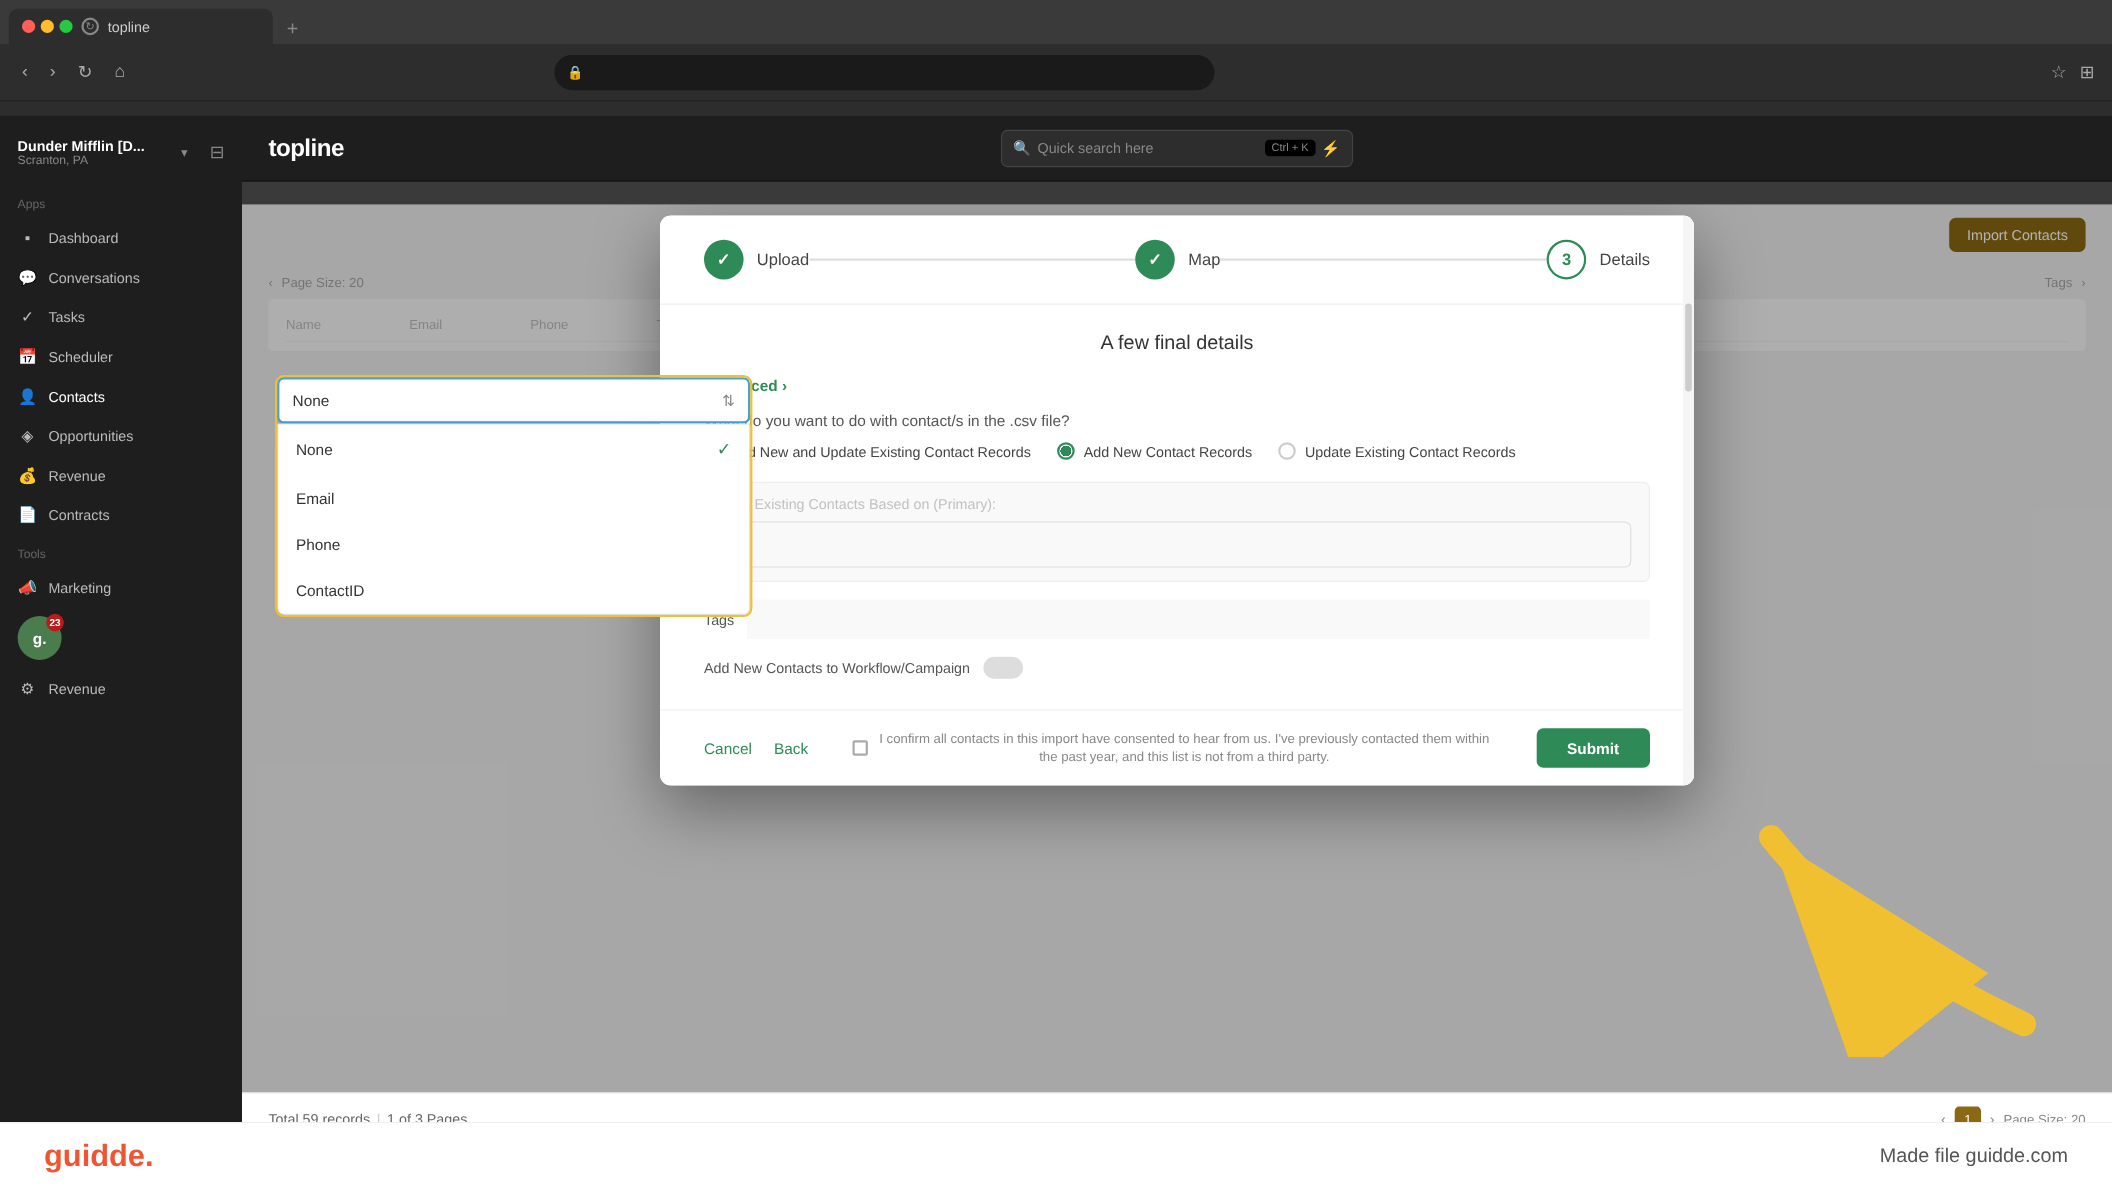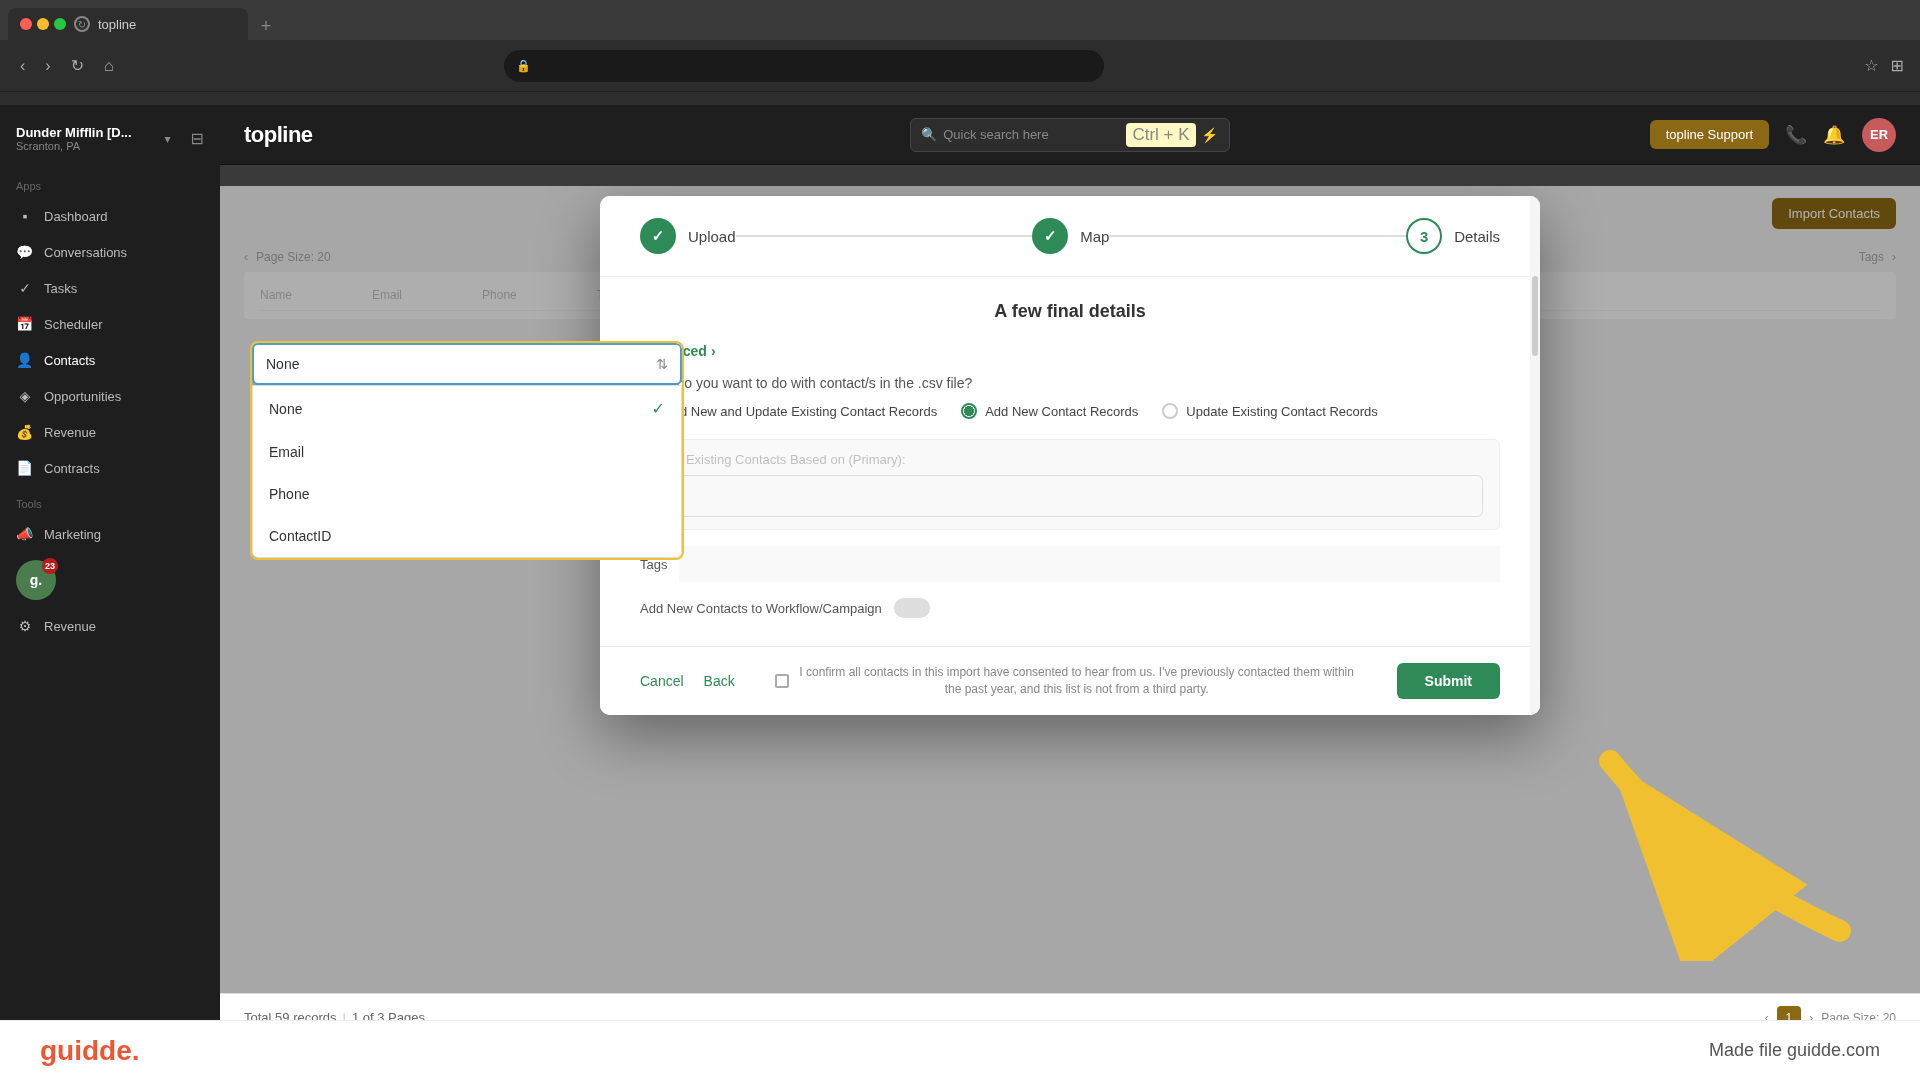--- a/index.html
+++ b/index.html
@@ -127,21 +127,21 @@
       height: 34px;
       background: #2d2d2d;
       border-radius: 6px;
       display: flex;
       align-items: center;
       padding: 0 10px;
       gap: 6px;
       border: 1px solid #444;
     }
     .search-text { color: #888; font-size: 13px; flex: 1; }
-    .search-shortcut { background: #fef9c3; color: #888; font-size: 17px; padding: 2px 6px; border-radius: 4px; }
+    .search-shortcut { background: #000000; color: #888; font-size: 10px; padding: 2px 6px; border-radius: 4px; }
     .header-right { display: flex; align-items: center; gap: 16px; margin-left: auto; }
     .support-btn { background: #8b6914; color: #fff; padding: 7px 16px; border-radius: 6px; font-size: 13px; font-weight: 500; cursor: pointer; border: none; }
     .header-icon { color: #aaa; font-size: 18px; cursor: pointer; }
     .user-avatar { width: 34px; height: 34px; border-radius: 50%; background: #c75b5b; display: flex; align-items: center; justify-content: center; color: #fff; font-size: 13px; font-weight: 700; }
 
     
     .bg-overlay {
       position: absolute;
       inset: 0;
       background: rgba(0,0,0,0.3);
@@ -200,21 +200,21 @@
 
     
     .modal-body {
       padding: 24px 40px 20px;
       position: relative;
     }
     .modal-title {
       text-align: center;
       font-size: 18px;
       color: #333;
-      font-weight: 700;
+      font-weight: 400;
       margin-bottom: 20px;
     }
     .advanced-link {
       color: #2e8b57;
       font-size: 14px;
       font-weight: 600;
       cursor: pointer;
       display: inline-flex;
       align-items: center;
       gap: 4px;
@@ -510,26 +510,20 @@
 
   <div style="flex:1; position:relative; overflow:hidden;">
 
     <div class="main-header">
       <div class="logo">topline</div>
       <div class="search-bar">
         <span style="color:#888; font-size:13px;">🔍</span>
         <span class="search-text">Quick search here</span>
         <span class="search-shortcut">Ctrl + K</span>
         <span style="color:#f0c030; font-size:14px;">⚡</span>
-      </div>
-      <div class="header-right">
-        <button class="support-btn">topline Support</button>
-        <span class="header-icon">📞</span>
-        <span class="header-icon">🔔</span>
-        <div class="user-avatar">ER</div>
       </div>
     </div>
 
     <div style="position:relative; background:#f0f0f0; height: calc(100% - 60px); overflow:hidden;margin-top:21px;">
 
       <button class="import-btn-top">Import Contacts</button>
 
       <div style="padding: 56px 24px 0; opacity:0.7;">
         <div style="display:flex; align-items:center; padding: 8px 0; font-size:12px; color:#888; gap:8px;">
           <span>‹</span>

